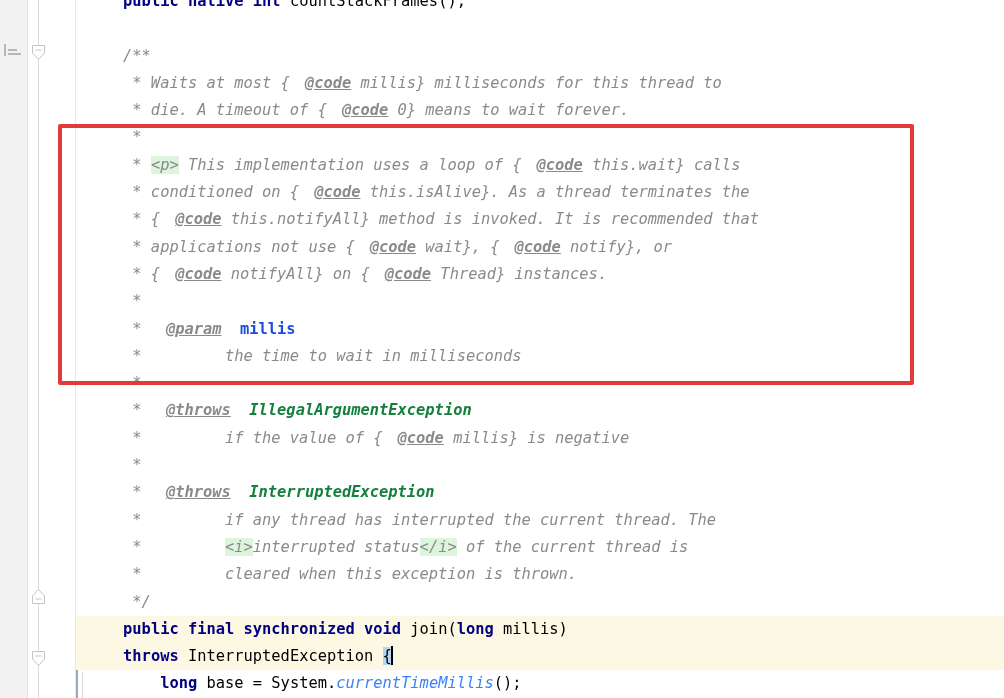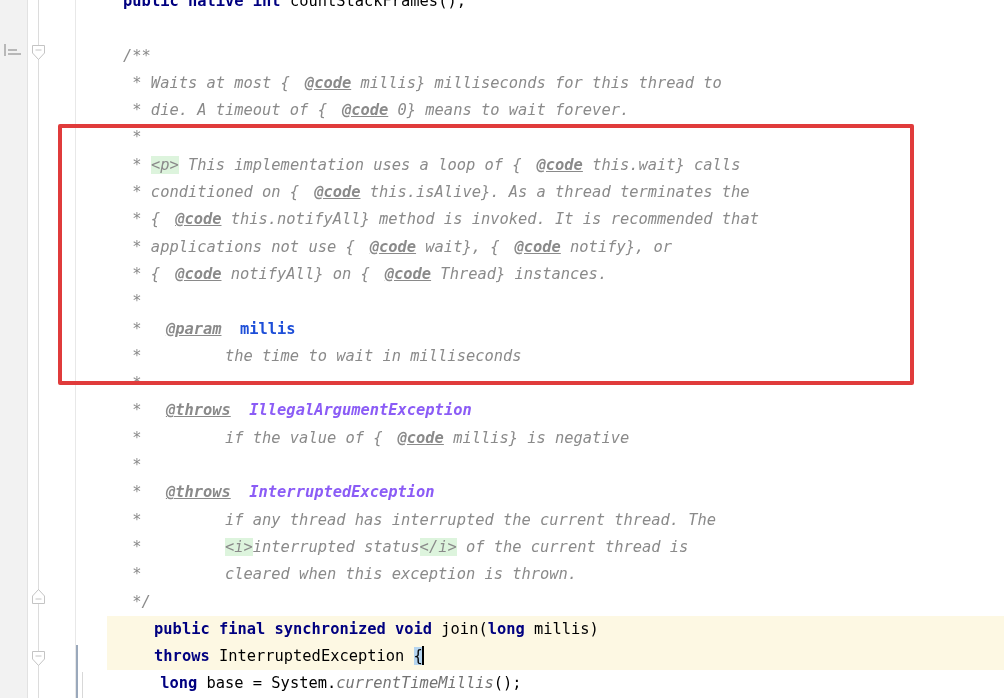--- a/index.html
+++ b/index.html
@@ -93,32 +93,31 @@
     color: #000000;
   }
   .line {
     position: relative;
     height: 27.3px;
     padding-left: 10px;
     box-sizing: border-box;
   }
   .line.caret-row {
     background: #fdf8e3;
-    margin-left: 31px;
   }
 
   
   .cmt       { color: #8a8a8a; font-style: italic; }
   .cmt-tag   { color: #8a8a8a; font-style: italic; font-weight: bold; text-decoration: underline; margin-left: 15px; }
   .cmt-param { color: #1d4ed8; font-style: normal; font-weight: bold; }
-  .cmt-excp  { color: #8b5cf6; font-style: italic; font-weight: bold; }
+  .cmt-excp  { color: #15803d; font-style: italic; font-weight: bold; }
   .html-tag  { background: #ddf4dd; color: #8a8a8a; font-style: italic; }
   .kw        { color: #000080; font-weight: bold; }
   .plain     { color: #000000; }
-  .static-m  { color: #737373; font-style: italic; }
+  .static-m  { color: #3b82f6; font-style: italic; }
   .brace-hl  { background: #b5d5f0; }
 
   .caret {
     display: inline-block;
     width: 0;
     border-left: 2px solid #000000;
     height: 19px;
     vertical-align: -4px;
     margin-left: -1px;
   }

